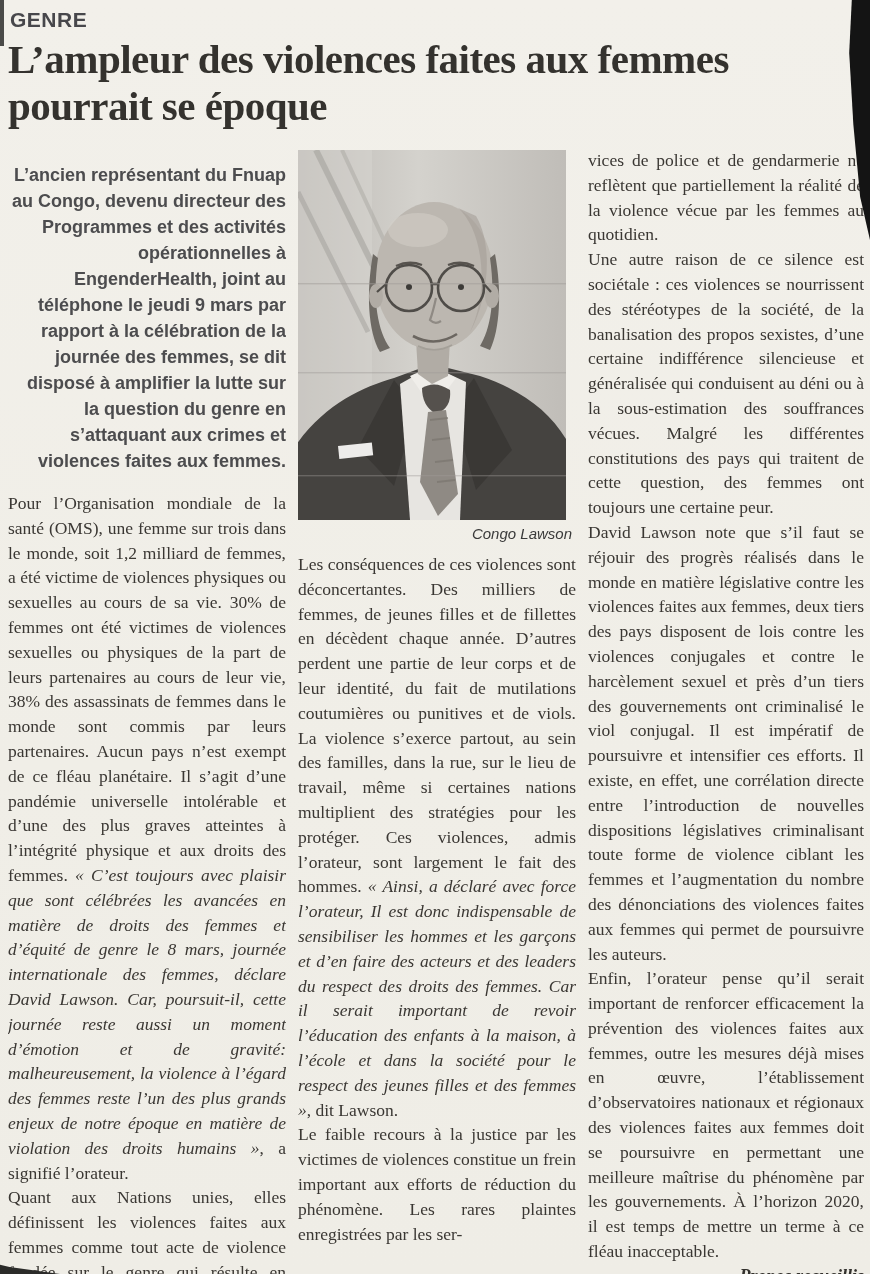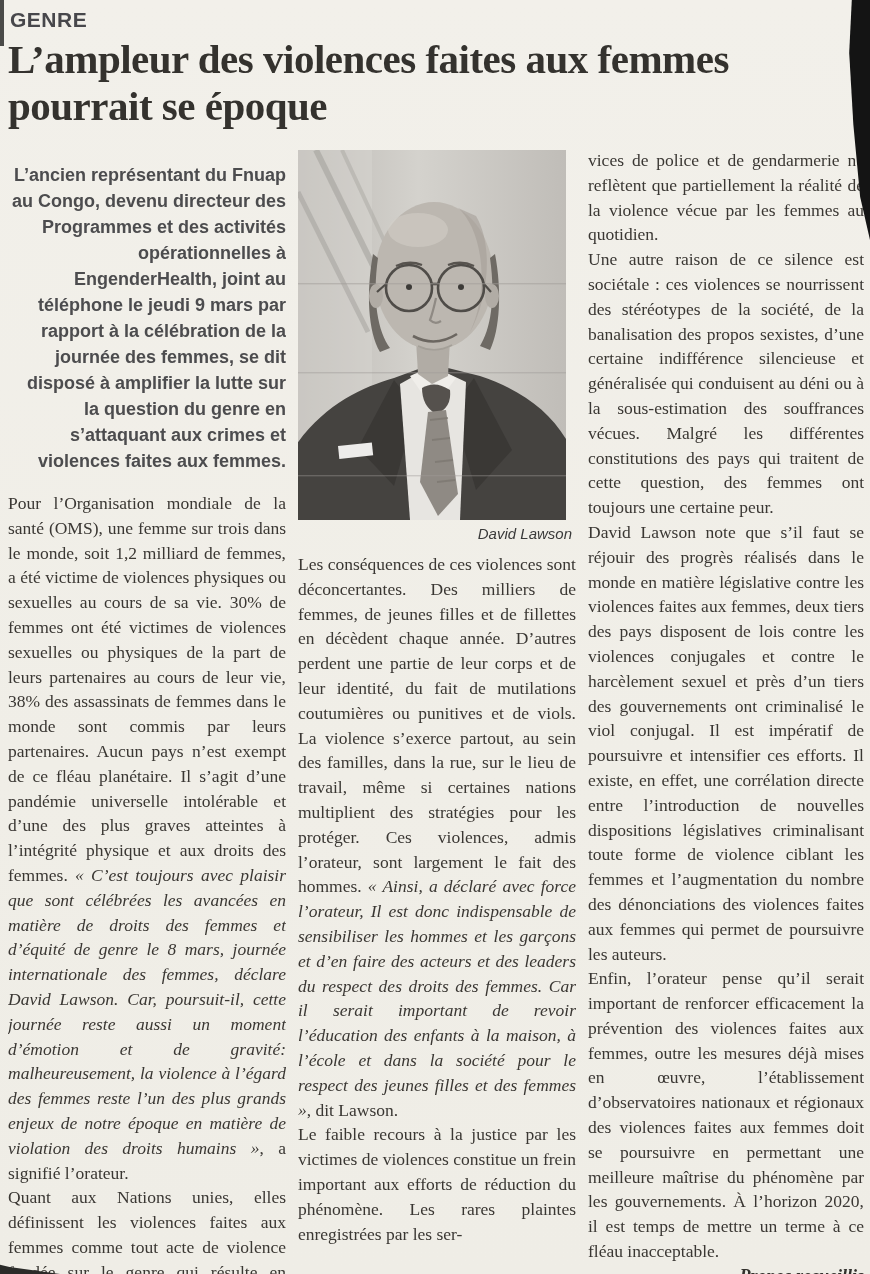--- a/index.html
+++ b/index.html
@@ -127,21 +127,21 @@
         <path d="M138 148 Q 135 162 132 170 Q 137 175 143 171" stroke="#8f8a84" stroke-width="2.2" fill="none"></path>
         <path d="M115 186 Q 137 198 159 184" stroke="#6b6660" stroke-width="2.6" fill="none"></path>
         <path d="M120 196 Q 137 204 154 195" stroke="#9a958e" stroke-width="1.6" fill="none" opacity="0.7"></path>
 
         <rect x="40" y="296" width="34" height="13" fill="#edecea" transform="rotate(-6 40 296)"></rect>
 
         <rect x="0" y="133" width="268" height="1.4" fill="#9f9c98" opacity="0.5"></rect>
         <rect x="0" y="222" width="268" height="1.4" fill="#9f9c98" opacity="0.45"></rect>
         <rect x="0" y="325" width="268" height="1.4" fill="#9f9c98" opacity="0.4"></rect>
       </svg>
-      <figcaption class="caption">David Lawson</figcaption>
+      <figcaption class="caption">Congo Lawson</figcaption>
     </figure>
     <div class="body">
       <p><span>Les conséquences de ces violences sont déconcertantes. Des milliers de femmes, de jeunes filles et de fillettes en décèdent chaque année. D’autres perdent une partie de leur corps et de leur identité, du fait de mutilations coutumières ou punitives et de viols. La violence s’exerce partout, au sein des familles, dans la rue, sur le lieu de travail, même si certaines nations multiplient des stratégies pour les protéger. Ces violences, admis l’orateur, sont largement le fait des hommes. </span><span class="it">« Ainsi, a déclaré avec force l’orateur, Il est donc indispensable de sensibiliser les hommes et les garçons et d’en faire des acteurs et des leaders du respect des droits des femmes. Car il serait important de revoir l’éducation des enfants à la maison, à l’école et dans la société pour le respect des jeunes filles et des femmes »</span><span>, dit Lawson.</span></p>
       <p>Le faible recours à la justice par les victimes de violences constitue un frein important aux efforts de réduction du phénomène. Les rares plaintes enregistrées par les ser-</p>
     </div>
   </div>
 
   <div class="col col3">
     <div class="body">
       <p>vices de police et de gendarmerie ne reflètent que partiellement la réalité de la violence vécue par les femmes au quotidien.</p>

